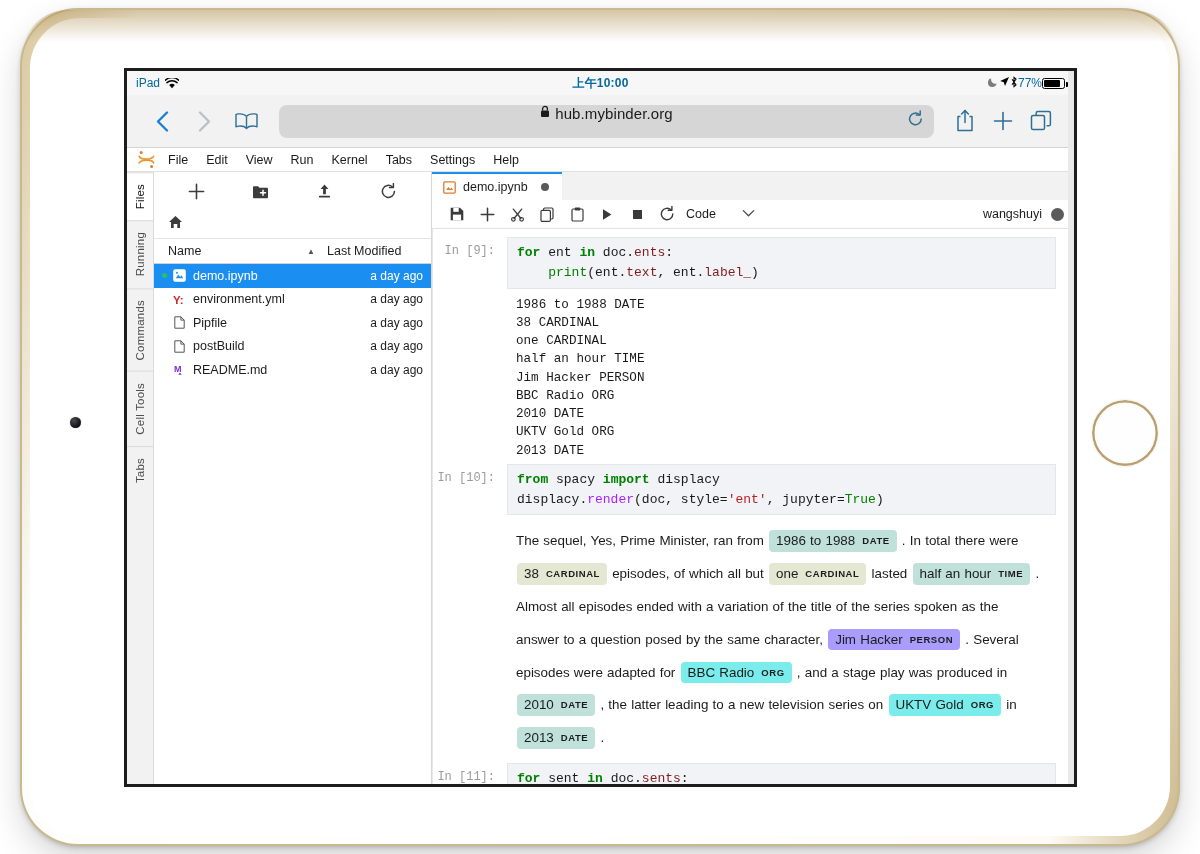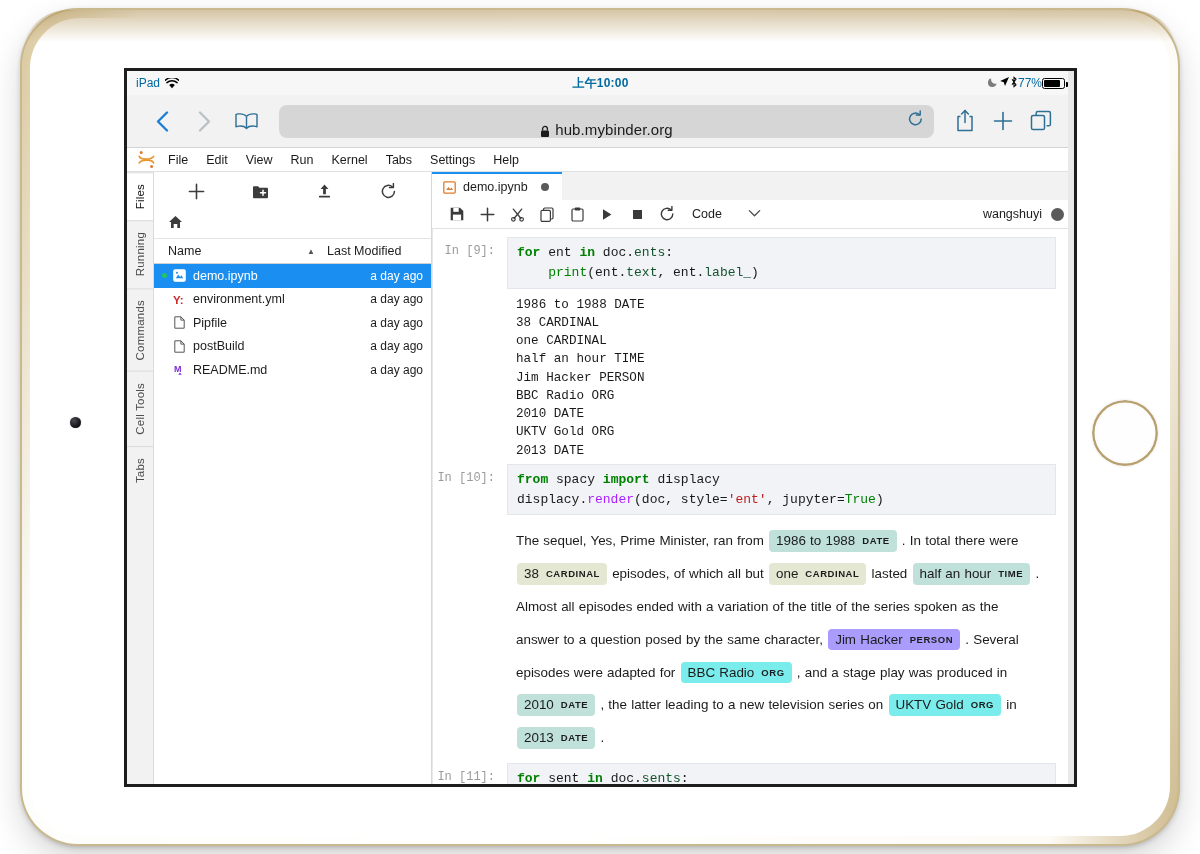--- a/index.html
+++ b/index.html
@@ -105,21 +105,21 @@
     height: 53px; background:#f2f2f2;
     display:flex; align-items:center; gap:0px;
     padding: 0 14px;
     border-bottom: 1px solid #d3d3d3;
   }
   .nav-btn { width:42px; height:36px; display:flex; align-items:center; justify-content:center; }
   .chev { stroke:#1a7fd4; }
   .chev.disabled { stroke:#b9c0c6; }
   #url-bar {
     flex:1; height:33px; background:#d6d6d6; border-radius:8px;
-    display:flex; align-items:flex-end; justify-content:center;
+    display:flex; align-items:flex-start; justify-content:center;
     position:relative; margin: 0 12px;
   }
   #url-text { font-size:15px; color:#1b1b1b; letter-spacing:.1px; }
   #lock-icon { margin-right:5px; display:inline-flex; }
   #reload-btn { position:absolute; right:10px; top:50%; transform:translateY(-50%); }
   .tb-ico { width:38px; display:flex; align-items:center; justify-content:center; }
 
   
   #jp-menubar {
     height: 24px; background:#fff;
@@ -189,21 +189,21 @@
   .dock-tab .nb-ico { display:flex; align-items:center; }
   .dock-tab .dirty-dot { width:8px; height:8px; border-radius:50%; background:#5a5a5a; margin-left:6px;}
 
   #nb-toolbar {
     height:29px; background:#fff; border-bottom:1px solid #e2e2e2;
     display:flex; align-items:center; padding: 0 10px; gap:0px;
   }
   .nb-tb-ico { width:30px; height:24px; display:flex; align-items:center; justify-content:center; color:#3a3a3a;}
   #cell-type-select {
     display:flex; align-items:center; gap:26px;
-    font-size:12.5px; color:#1c1c1c; margin-left:10px;
+    font-size:12.5px; color:#1c1c1c; margin-left:4px;
   }
   #kernel-area { margin-left:auto; display:flex; align-items:center; gap:9px; font-size:12.5px; color:#1c1c1c;}
   #kernel-busy { width:13px; height:13px; border-radius:50%; background:#5a5a5a;}
 
   #nb-scroll {
     flex:1; background:#fff; overflow:hidden; position:relative;
     margin: 0 0 0 0;
     border-left: 1px solid #e8e8e8;
   }
   #nb-pad { padding: 8px 18px 0 0; }
@@ -219,21 +219,21 @@
     padding: 5px 9px; font-family:"Liberation Mono", monospace;
     font-size:13px; line-height:1.52; color:#1a1a1a; white-space:pre;
     overflow:hidden;
   }
   .output-stream {
     font-family:"Liberation Mono", monospace; font-size:12.6px; line-height:1.45;
     color:#1a1a1a; white-space:pre; padding: 7px 9px 4px 9px;
   }
   .kw { color:#008000; font-weight:bold; }
   .bi { color:#008000; }
-  .at { color:#14532d; }
+  .at { color:#7f1d1d; }
   .fn { color:#aa22ff; }
   .st { color:#ba2121; }
   .num { color:#008000; }
 
   
   .displacy {
     font-family:"Liberation Sans", sans-serif;
     font-size:13.4px; line-height: 2.45; color:#1b1b1b;
     padding: 10px 12px 8px 9px;
     word-spacing: .5px;

